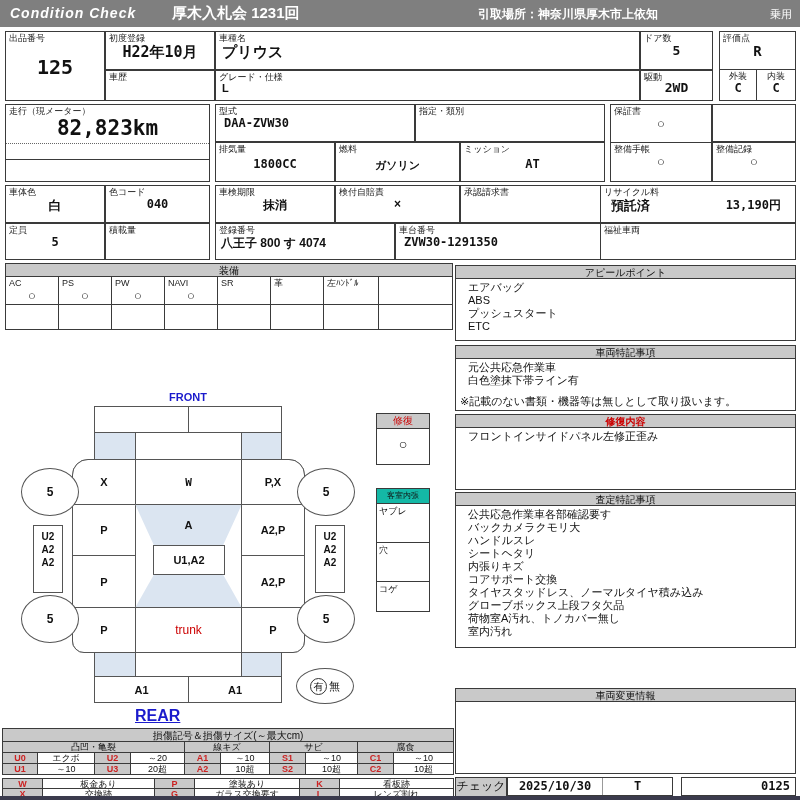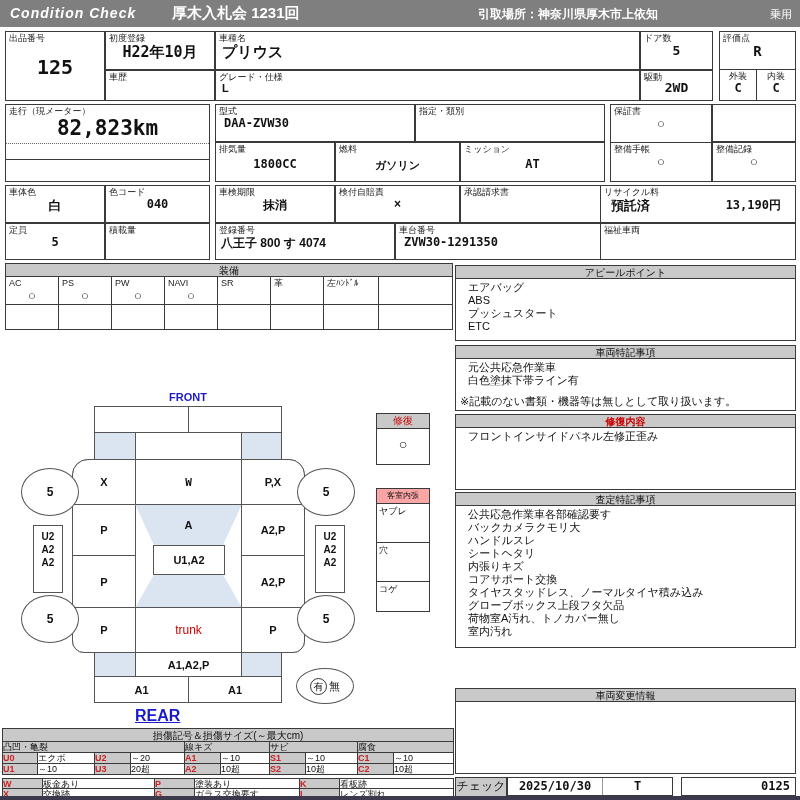--- a/index.html
+++ b/index.html
@@ -24,21 +24,21 @@
   .cell-circ{font-size:13px;font-weight:bold;}
   .eq-cell{position:absolute;box-sizing:border-box;border:1px solid #3a3a3a;background:#fff;}
   .tire{position:absolute;box-sizing:border-box;border:1px solid #555;border-radius:50%;background:#fff;
         display:flex;align-items:center;justify-content:center;font-weight:bold;font-size:12px;}
   .dcell{position:absolute;box-sizing:border-box;border:1px solid #555;background:#fff;
          display:flex;align-items:center;justify-content:center;font-weight:bold;font-size:11px;}
   .lblue{background:#dbe5f1;}
   .trap{position:absolute;box-sizing:border-box;background:#dbe5f1;border:1px solid #555;
         display:flex;align-items:center;justify-content:center;font-weight:bold;}
   .lg-row{position:absolute;display:flex;}
-  .lg-c{box-sizing:border-box;border:1px solid #3a3a3a;border-left:none;font-size:9px;text-align:left;
+  .lg-c{box-sizing:border-box;border:1px solid #3a3a3a;border-left:none;font-size:9px;text-align:center;
         overflow:hidden;white-space:nowrap;line-height:11px;}
   .lg-c:first-child{border-left:1px solid #3a3a3a;}
   .lg-code{background:#c9c9c9;color:#cc2222;font-weight:bold;}
   .spare{position:absolute;box-sizing:border-box;border:1px solid #555;border-radius:50%;background:#fff;
          display:flex;align-items:center;justify-content:center;font-size:11px;}
   .spare .yes{display:inline-block;border:1px solid #333;border-radius:50%;width:15px;height:15px;
               line-height:15px;text-align:center;margin-right:2px;font-size:10px;}
   .bottombar{left:0;top:796px;width:800px;height:4px;background:#3b3b4d;}
 </style>
 </head>
@@ -267,21 +267,21 @@
   </div>
   <div class="abs" style="left:681px;top:777px;width:115px;height:19px;border:1px solid #3a3a3a;">
     <span class="mono" style="display:block;text-align:right;padding-right:5px;font-weight:bold;font-size:12px;line-height:17px;">0125</span>
   </div>
 
   <div class="abs" style="left:376px;top:413px;width:54px;height:52px;border:1px solid #3a3a3a;">
     <div style="background:#c9c9c9;border-bottom:1px solid #3a3a3a;text-align:center;font-size:10px;line-height:14px;" class="red">修復</div>
     <div style="text-align:center;font-size:14px;font-weight:bold;padding-top:7px;">○</div>
   </div>
   <div class="abs" style="left:376px;top:488px;width:54px;height:124px;border:1px solid #3a3a3a;">
-    <div style="background:#fca5a5;border-bottom:1px solid #3a3a3a;text-align:center;font-size:8px;line-height:14px;white-space:nowrap;">客室内張</div>
+    <div style="background:#14b8a6;border-bottom:1px solid #3a3a3a;text-align:center;font-size:8px;line-height:14px;white-space:nowrap;">客室内張</div>
     <div style="height:36px;border-bottom:1px solid #3a3a3a;font-size:9px;padding:1px 2px;">ヤブレ</div>
     <div style="height:36px;border-bottom:1px solid #3a3a3a;font-size:9px;padding:1px 2px;">穴</div>
     <div style="height:34px;font-size:9px;padding:1px 2px;">コゲ</div>
   </div>
 
   <div class="abs blue" style="left:135px;top:391px;width:106px;text-align:center;font-weight:bold;font-size:11px;">FRONT</div>
 
   <div class="dcell" style="left:94px;top:406px;width:95px;height:27px;"></div>
   <div class="dcell" style="left:188px;top:406px;width:94px;height:27px;"></div>
 
@@ -302,21 +302,20 @@
   <div class="dcell" style="left:72px;top:555px;width:64px;height:53px;">P</div>
   <div class="dcell" style="left:153px;top:545px;width:72px;height:30px;">U1,A2</div>
   <div class="trap" style="left:135px;top:574px;width:107px;height:34px;clip-path:polygon(18% 0,82% 0,100% 100%,0 100%);"></div>
   <div class="dcell" style="left:241px;top:555px;width:64px;height:53px;">A2,P</div>
 
   <div class="dcell" style="left:72px;top:607px;width:64px;height:46px;border-radius:0 0 0 12px;">P</div>
   <div class="dcell red" style="left:135px;top:607px;width:107px;height:46px;font-weight:normal;font-size:12px;">trunk</div>
   <div class="dcell" style="left:241px;top:607px;width:64px;height:46px;border-radius:0 0 12px 0;">P</div>
 
   <div class="dcell lblue" style="left:94px;top:652px;width:42px;height:25px;"></div>
-  <div class="dcell" style="left:135px;top:652px;width:107px;height:25px;">A1,A2,P</div>
   <div class="dcell lblue" style="left:241px;top:652px;width:41px;height:25px;"></div>
 
   <div class="dcell" style="left:94px;top:676px;width:95px;height:27px;">A1</div>
   <div class="dcell" style="left:188px;top:676px;width:94px;height:27px;">A1</div>
 
   <div class="abs blue" style="left:135px;top:707px;width:106px;text-align:left;font-weight:bold;font-size:16px;text-decoration:underline;">REAR</div>
 
   <div class="tire" style="left:21px;top:468px;width:58px;height:48px;">5</div>
   <div class="tire" style="left:297px;top:468px;width:58px;height:48px;">5</div>
   <div class="tire" style="left:21px;top:595px;width:58px;height:48px;">5</div>

